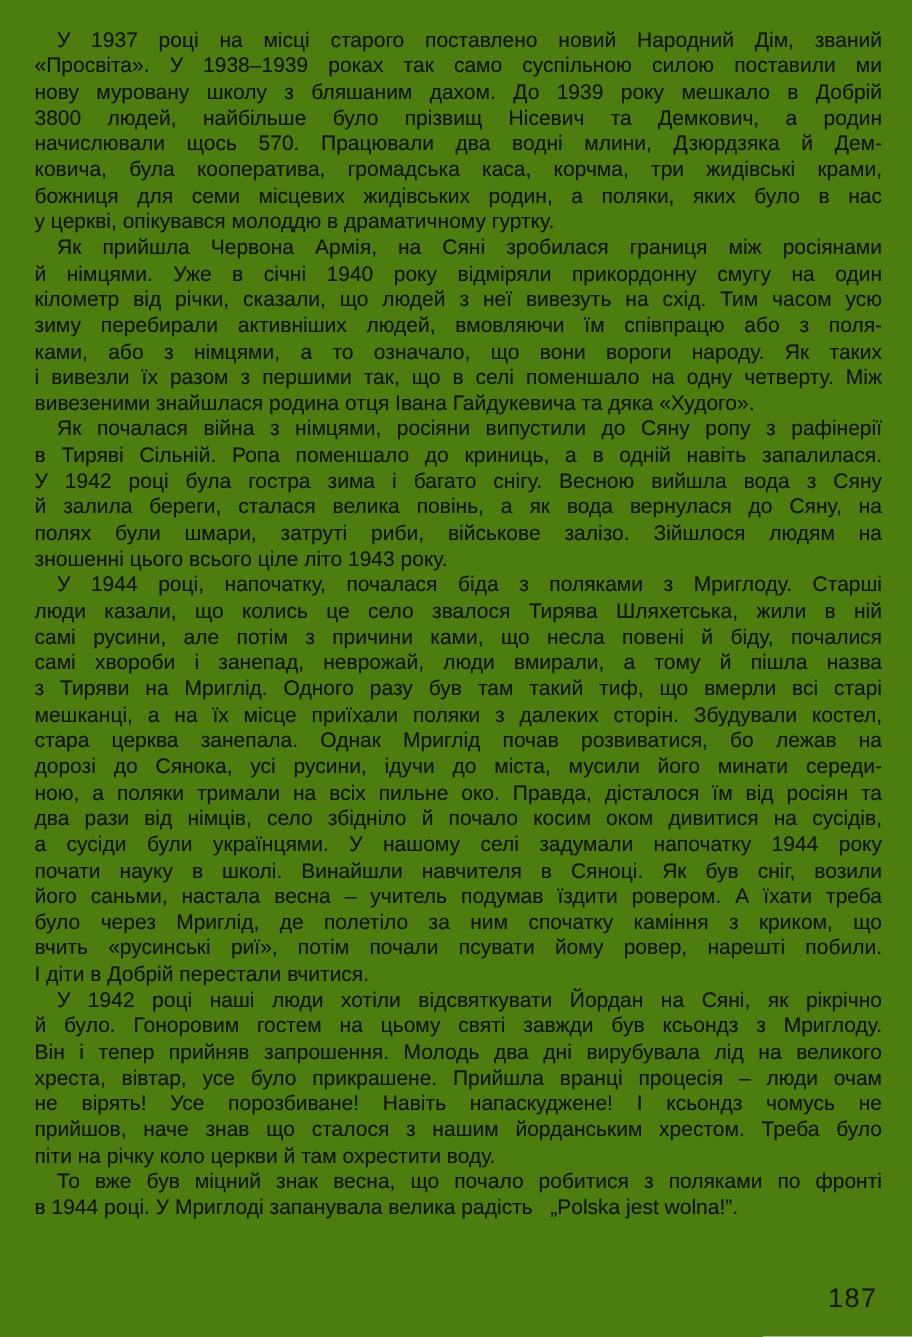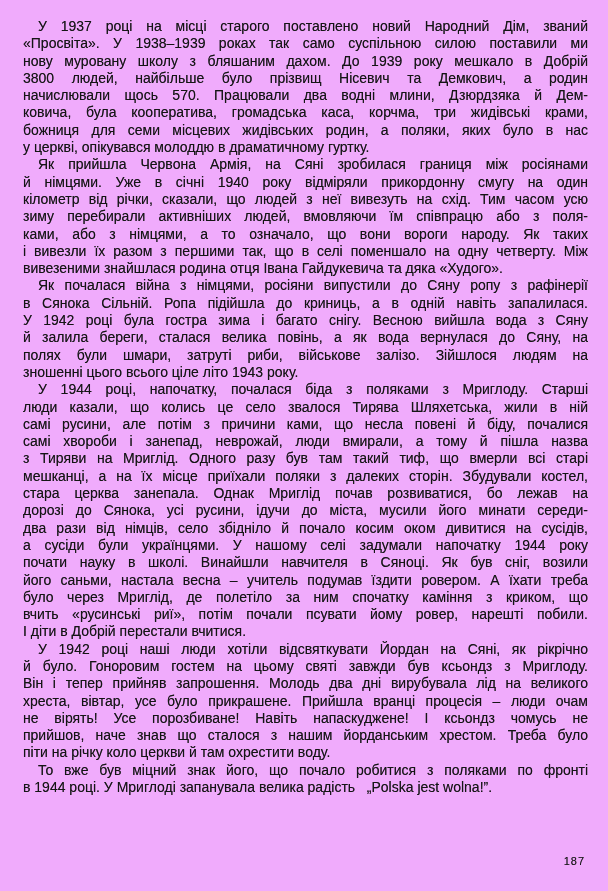--- a/index.html
+++ b/index.html
@@ -5,21 +5,21 @@
   html, body {
     margin: 0;
     padding: 0;
     background: #e8e8e8;
   }
   .page {
     position: relative;
     width: 608px;
     height: 891px;
     margin: 0 auto;
-    background: #f0abfc;
+    background: #4d7c0f;
     color: #151515;
     font-family: "Liberation Sans", sans-serif;
     overflow: hidden;
   }
   .text-block {
     position: absolute;
     left: 23px;
     top: 18px;
     width: 565px;
   }
@@ -43,21 +43,21 @@
     width: 100%;
     height: 0;
   }
   .line.first {
     text-indent: 15px;
   }
   .page-number {
     position: absolute;
     right: 23px;
     top: 855px;
-    font-size: 11px;
+    font-size: 18px;
     letter-spacing: 1px;
     color: #1a1a1a;
     text-shadow: 0 0 0.4px rgba(20,20,20,0.55);
   }
 </style>
 </head>
 <body>
 
 <div class="page">
   <div class="text-block" id="text-block">
@@ -75,51 +75,52 @@
         <div class="line first fill">Як прийшла Червона Армія, на Сяні зробилася границя між росіянами</div>
         <div class="line fill">й німцями. Уже в січні 1940 року відміряли прикордонну смугу на один</div>
         <div class="line fill">кілометр від річки, сказали, що людей з неї вивезуть на схід. Тим часом усю</div>
         <div class="line fill">зиму перебирали активніших людей, вмовляючи їм співпрацю або з поля-</div>
         <div class="line fill">ками, або з німцями, а то означало, що вони вороги народу. Як таких</div>
         <div class="line fill">і вивезли їх разом з першими так, що в селі поменшало на одну четверту. Між</div>
         <div class="line">вивезеними знайшлася родина отця Івана Гайдукевича та дяка «Худого».</div>
       </div>
       <div class="paragraph">
         <div class="line first fill">Як почалася війна з німцями, росіяни випустили до Сяну ропу з рафінерії</div>
-        <div class="line fill">в Сянока Сільній. Ропа підійшла до криниць, а в одній навіть запалилася.</div>
+        <div class="line fill">в Тиряві Сільній. Ропа поменшало до криниць, а в одній навіть запалилася.</div>
         <div class="line fill">У 1942 році була гостра зима і багато снігу. Весною вийшла вода з Сяну</div>
         <div class="line fill">й залила береги, сталася велика повінь, а як вода вернулася до Сяну, на</div>
         <div class="line fill">полях були шмари, затруті риби, військове залізо. Зійшлося людям на</div>
         <div class="line">зношенні цього всього ціле літо 1943 року.</div>
       </div>
       <div class="paragraph">
         <div class="line first fill">У 1944 році, напочатку, почалася біда з поляками з Мриглоду. Старші</div>
         <div class="line fill">люди казали, що колись це село звалося Тирява Шляхетська, жили в ній</div>
         <div class="line fill">самі русини, але потім з причини ками, що несла повені й біду, почалися</div>
         <div class="line fill">самі хвороби і занепад, неврожай, люди вмирали, а тому й пішла назва</div>
         <div class="line fill">з Тиряви на Мриглід. Одного разу був там такий тиф, що вмерли всі старі</div>
         <div class="line fill">мешканці, а на їх місце приїхали поляки з далеких сторін. Збудували костел,</div>
         <div class="line fill">стара церква занепала. Однак Мриглід почав розвиватися, бо лежав на</div>
         <div class="line fill">дорозі до Сянока, усі русини, ідучи до міста, мусили його минати середи-</div>
+        <div class="line fill">ною, а поляки тримали на всіх пильне око. Правда, дісталося їм від росіян та</div>
         <div class="line fill">два рази від німців, село збідніло й почало косим оком дивитися на сусідів,</div>
         <div class="line fill">а сусіди були українцями. У нашому селі задумали напочатку 1944 року</div>
         <div class="line fill">почати науку в школі. Винайшли навчителя в Сяноці. Як був сніг, возили</div>
         <div class="line fill">його саньми, настала весна – учитель подумав їздити ровером. А їхати треба</div>
         <div class="line fill">було через Мриглід, де полетіло за ним спочатку каміння з криком, що</div>
         <div class="line fill">вчить «русинські риї», потім почали псувати йому ровер, нарешті побили.</div>
         <div class="line">І діти в Добрій перестали вчитися.</div>
       </div>
       <div class="paragraph">
         <div class="line first fill">У 1942 році наші люди хотіли відсвяткувати Йордан на Сяні, як рікрічно</div>
         <div class="line fill">й було. Гоноровим гостем на цьому святі завжди був ксьондз з Мриглоду.</div>
         <div class="line fill">Він і тепер прийняв запрошення. Молодь два дні вирубувала лід на великого</div>
         <div class="line fill">хреста, вівтар, усе було прикрашене. Прийшла вранці процесія – люди очам</div>
         <div class="line fill">не вірять! Усе порозбиване! Навіть напаскуджене! І ксьондз чомусь не</div>
         <div class="line fill">прийшов, наче знав що сталося з нашим йорданським хрестом. Треба було</div>
         <div class="line">піти на річку коло церкви й там охрестити воду.</div>
       </div>
       <div class="paragraph">
-        <div class="line first fill">То вже був міцний знак його, що почало робитися з поляками по фронті</div>
+        <div class="line first fill">То вже був міцний знак весна, що почало робитися з поляками по фронті</div>
         <div class="line">в 1944 році. У Мриглоді запанувала велика радість &nbsp;&nbsp;„Polska jest wolna!”.</div>
       </div>
     </div>
   <div class="page-number">187</div>
 </div>
 
 </body></html>

